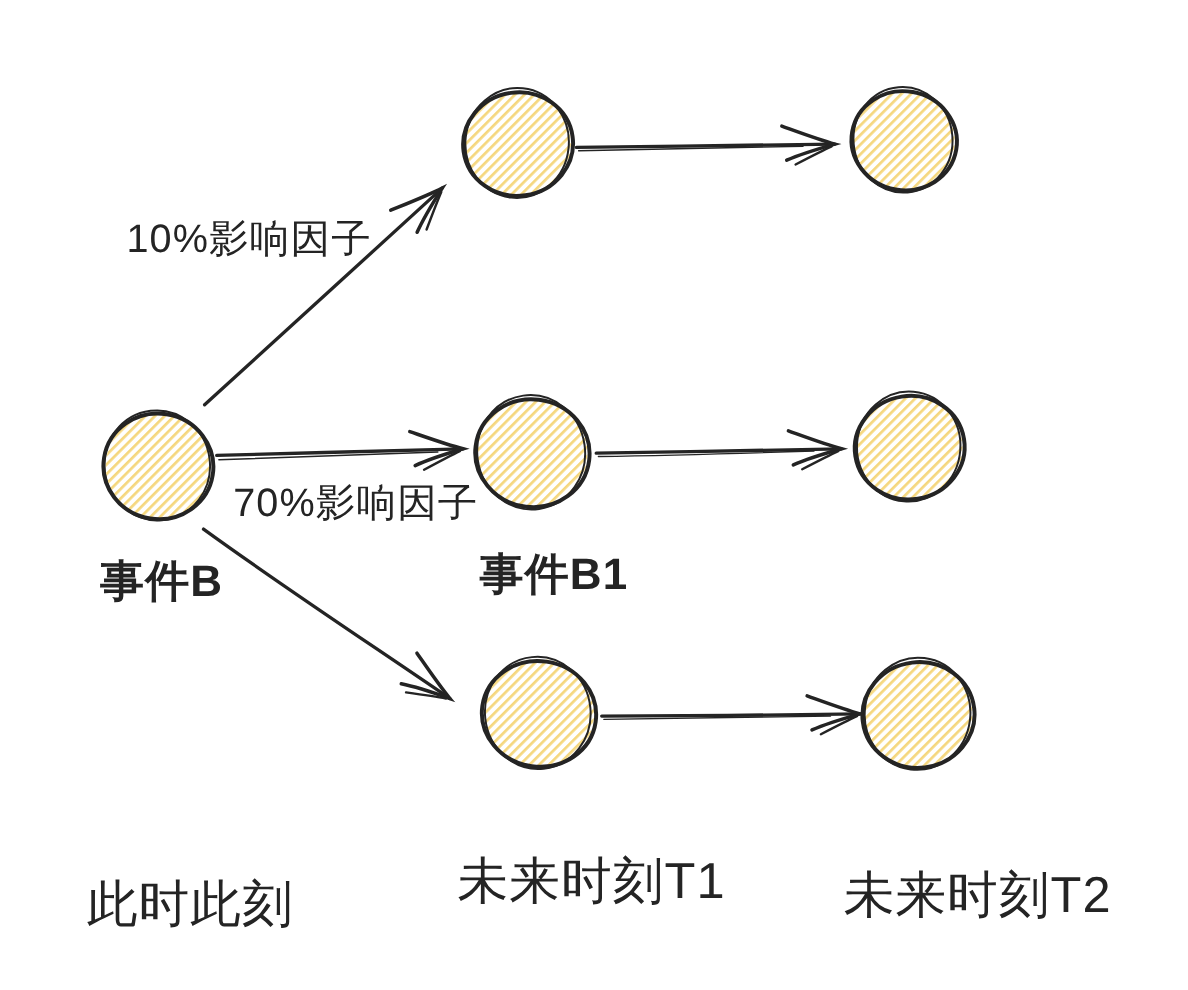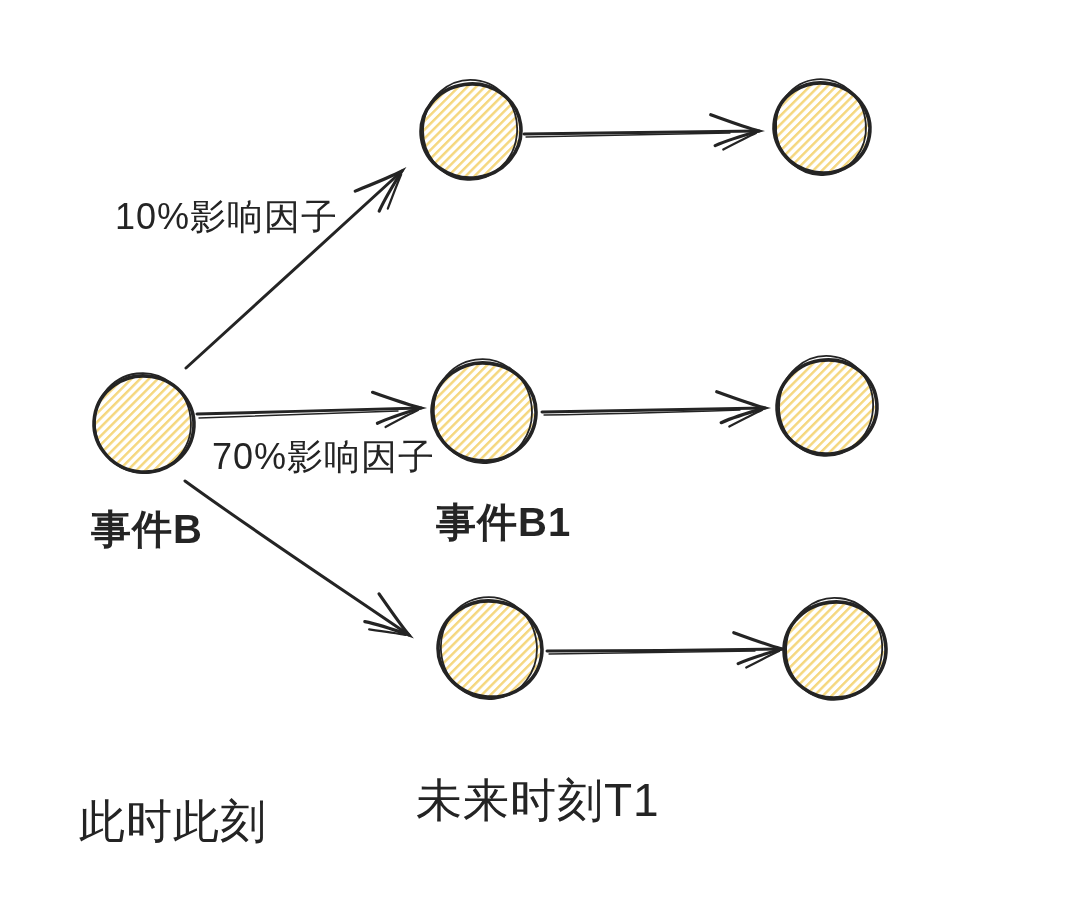--- a/index.html
+++ b/index.html
@@ -118,14 +118,15 @@
 
   <div class="lbl node-lbl" style="left:91px; top:507px;">事件B</div>
 
   <div class="lbl node-lbl" style="left:436px; top:500px;text-align:center;">事件B1</div>
 
 
   <div class="lbl time-lbl" style="left:79px; top:796px;">此时此刻</div>
 
   <div class="lbl time-lbl" style="left:416px; top:775px;">未来时刻T1</div>
 
+  <div class="lbl time-lbl" style="left:767px; top:788px;">未来时刻T2</div>
 
 </div>
 
 </body></html>

